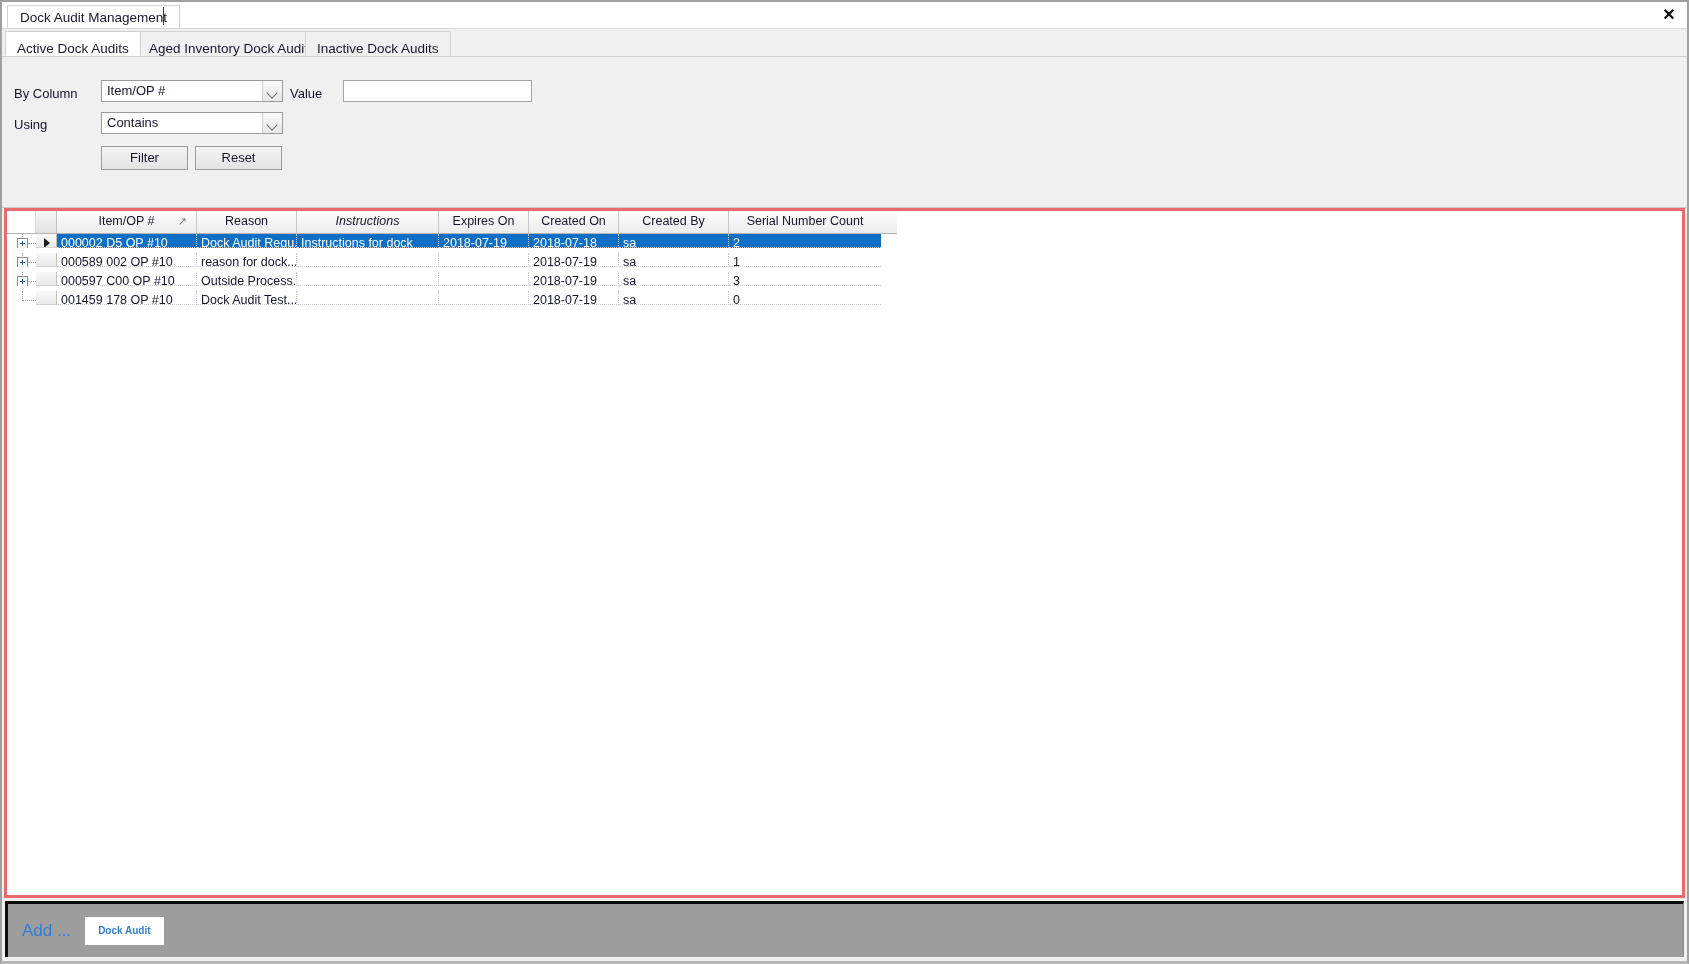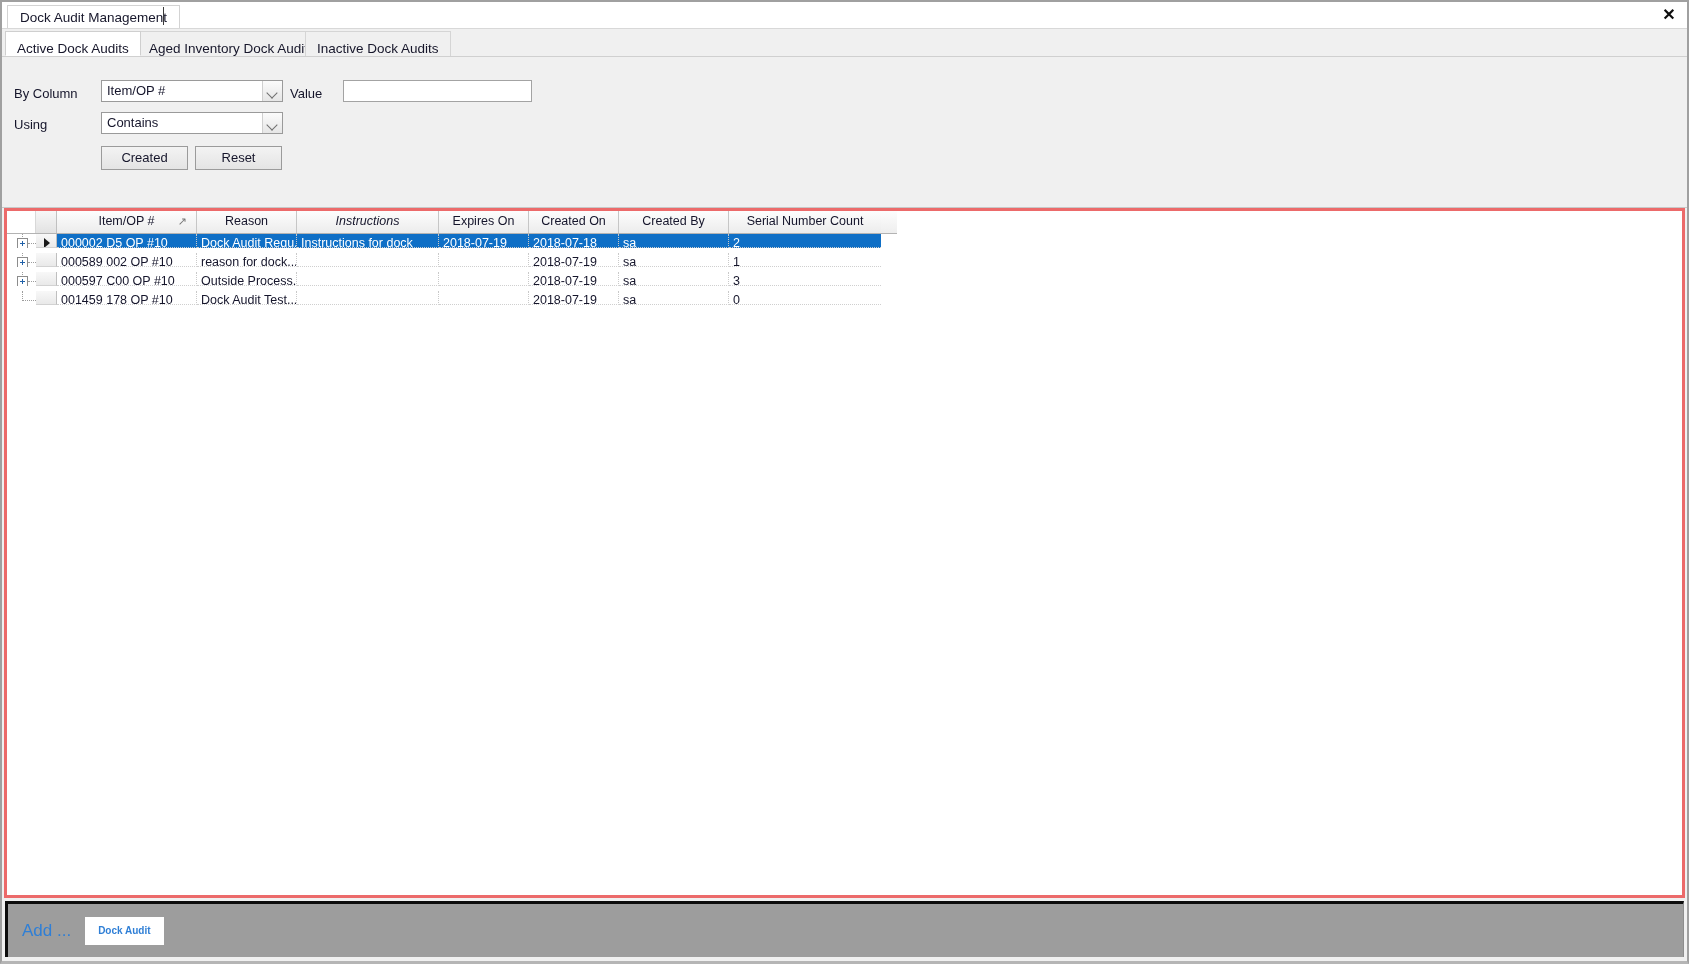--- a/index.html
+++ b/index.html
@@ -382,21 +382,21 @@
 
     <div class="flabel" style="left:288px; top:29px;">Value</div>
     <input class="textbox" style="left: 341px; top: 23px; width: 189px;" type="text" placeholder="">
 
     <div class="flabel" style="left:12px; top:60px;">Using</div>
     <div class="combo" style="left:99px; top:55px; width:182px;justify-content:space-between;">
       <div class="combo-text">Contains</div>
       <div class="combo-btn"></div>
     </div>
 
-    <div class="btn" style="left:99px; top:89px; width:87px;">Created</div>
+    <div class="btn" style="left:99px; top:89px; width:87px;">Filter</div>
     <div class="btn" style="left:193px; top:89px; width:87px;">Reset</div>
   </div>
 
   <div id="grid-wrap">
     <div id="grid">
 
       <div id="grid-header">
         <div class="hcell indentcol" style="width:29px;"></div>
         <div class="hcell rowsel" style="width:21px;"></div>
         <div class="hcell" style="width:140px;">

